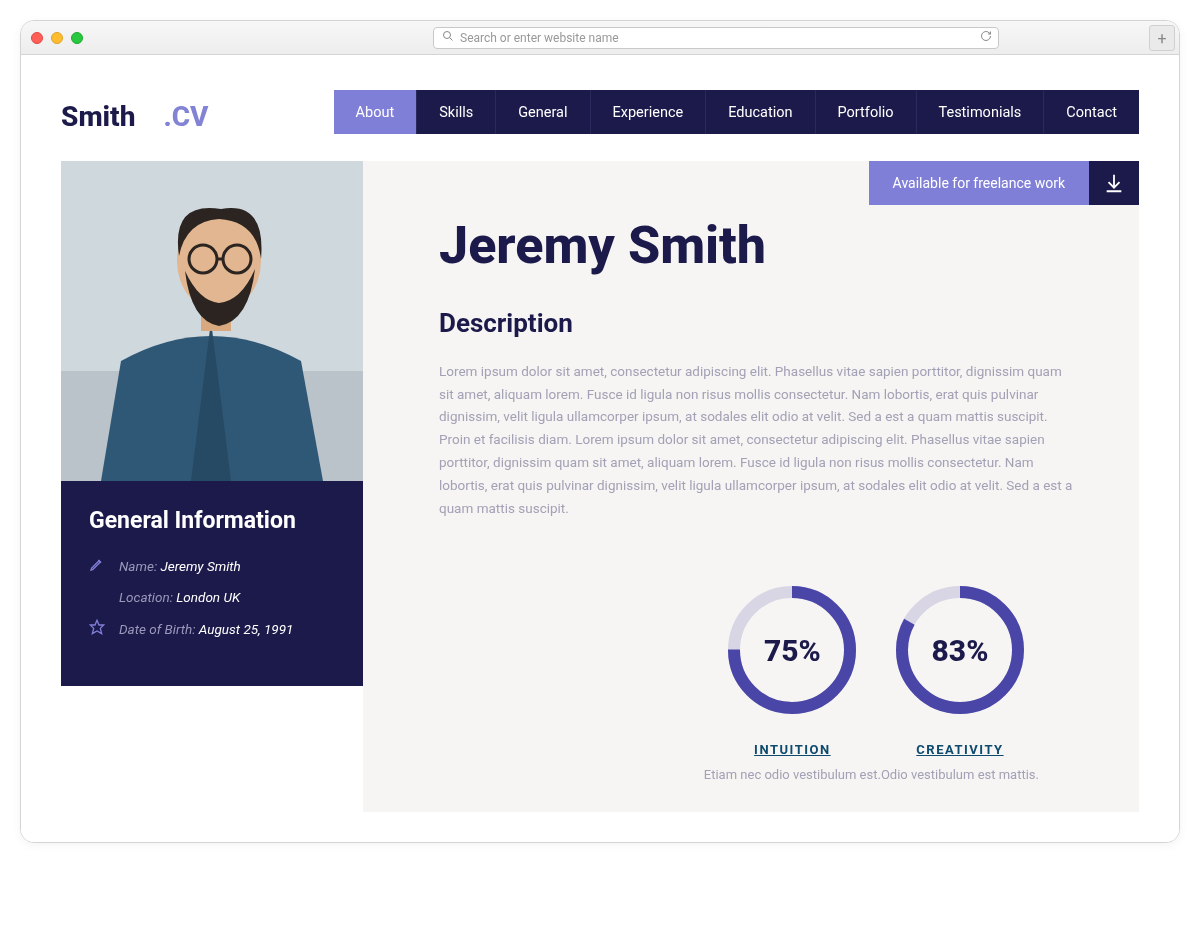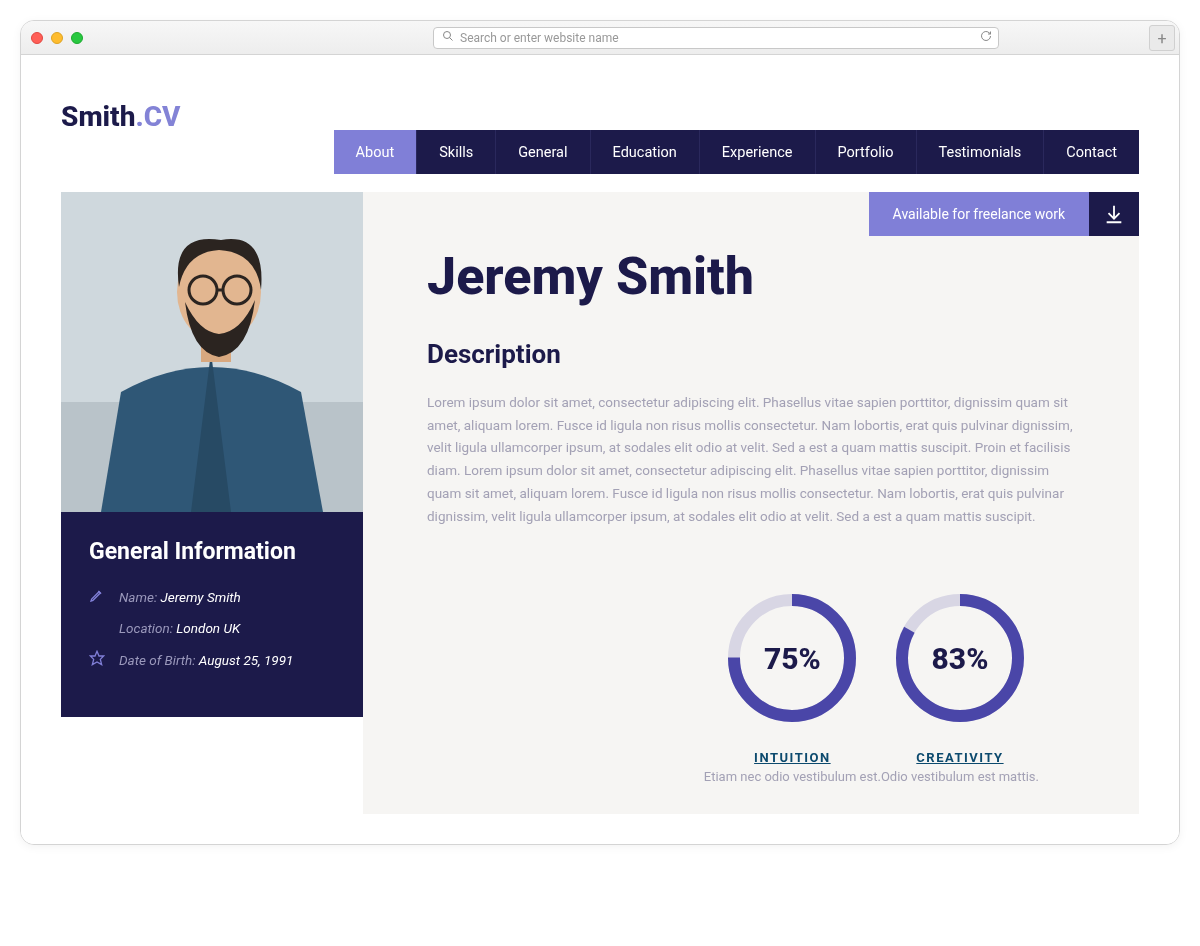--- a/index.html
+++ b/index.html
@@ -54,22 +54,22 @@
     display:flex; align-items:center; justify-content:center; color:#888; font-size:16px;
   }
 
   .page { background:#fff; padding: 35px 40px 30px 40px; }
 
   .header { display:flex; align-items:stretch; }
   .logo {
     font-weight: 800; font-size: 28px; color:#1c1a4a;
     padding: 10px 0; width: 190px;
   }
-  .logo .dot-accent { color:#8383d6; }
-  .nav { display:flex; margin-left:auto;margin-top:40px; }
+  .logo .dot-accent { color:#8383d6;margin-left:28px; }
+  .nav { display:flex; margin-left:auto; }
   .nav .item {
     background:#1c1a4a; color:#fff; font-size:14.5px;
     display:flex; align-items:center; justify-content:center;
     padding: 0 22px; height:44px; border-right:1px solid #2a285c;
     cursor:pointer;
   }
   .nav .item:last-child { border-right:none; }
   .nav .item.active { background:#807fd7; }
 
   .main { display:flex; gap:0; margin-top:18px; }
@@ -83,21 +83,21 @@
   .photo svg { width:100%; height:100%; }
   .info-box {
     background:#1c1a4a; color:#fff; padding:26px 28px 34px 28px;
   }
   .info-box h3 { font-size:23px; font-weight:700; margin-bottom:22px; }
   .info-row { display:flex; align-items:center; gap:14px; font-size:13.5px; margin-bottom:14px;font-style:italic; }
   .info-row .ic { width:16px; color:#807fd7; flex-shrink:0; }
   .info-row .lbl { color:#9a98bb; }
   .info-row .val { color:#fff; }
 
-  .content { flex:1; background:#f6f5f3; padding:0 0 30px 4px; position:relative; }
+  .content { flex:1; background:#f6f5f3; padding:0 0 30px 16px; position:relative; }
   .banner { display:flex; justify-content:flex-end; }
   .banner .avail {
     background:#807fd7; color:#fff; font-size:14px;
     padding: 14px 24px; display:flex; align-items:center;
   }
   .banner .dl {
     background:#1c1a4a; color:#fff; width:50px;
     display:flex; align-items:center; justify-content:center;
     cursor:pointer;
   }
@@ -111,21 +111,21 @@
   .stats { display:flex; justify-content:flex-end; margin-top:60px; padding:0 40px; }
   .stat { display:flex; flex-direction:column; align-items:center; }
   .ring-wrap { position:relative; width:140px; height:140px; }
   .ring-wrap svg { transform: rotate(-90deg); }
   .ring-label {
     position:absolute; top:0; left:0; width:100%; height:100%;
     display:flex; align-items:center; justify-content:center;
     font-size:30px; font-weight:800; color:#1c1a4a;
   }
   .stat-name { font-size:13px; font-weight:700; color:#0c4a6e; letter-spacing:1.5px; margin-top:22px;text-decoration:underline; }
-  .stat-sub { font-size:13px; color:#a3a1b5; margin-top:4px; }
+  .stat-sub { font-size:13px; color:#a3a1b5; margin-top:10px; }
 </style>
 </head>
 <body>
 
 <div class="browser-frame">
   <div class="title-bar">
     <div class="traffic">
       <div class="dot red"></div>
       <div class="dot yellow"></div>
       <div class="dot green"></div>
@@ -151,22 +151,22 @@
   <div class="page">
 
     <div class="header">
       <div class="logo">
         <span>Smith</span><span class="dot-accent">.CV</span>
       </div>
       <div class="nav">
         <div class="item active">About</div>
         <div class="item">Skills</div>
         <div class="item">General</div>
+        <div class="item">Experience</div>
         <div class="item">Education</div>
-        <div class="item">Experience</div>
         <div class="item">Portfolio</div>
         <div class="item">Testimonials</div>
         <div class="item">Contact</div>
       </div>
     </div>
 
     <div class="main">
       <div class="sidebar">
         <div class="photo">
           <svg viewBox="0 0 302 320" xmlns="http://www.w3.org/2000/svg">

